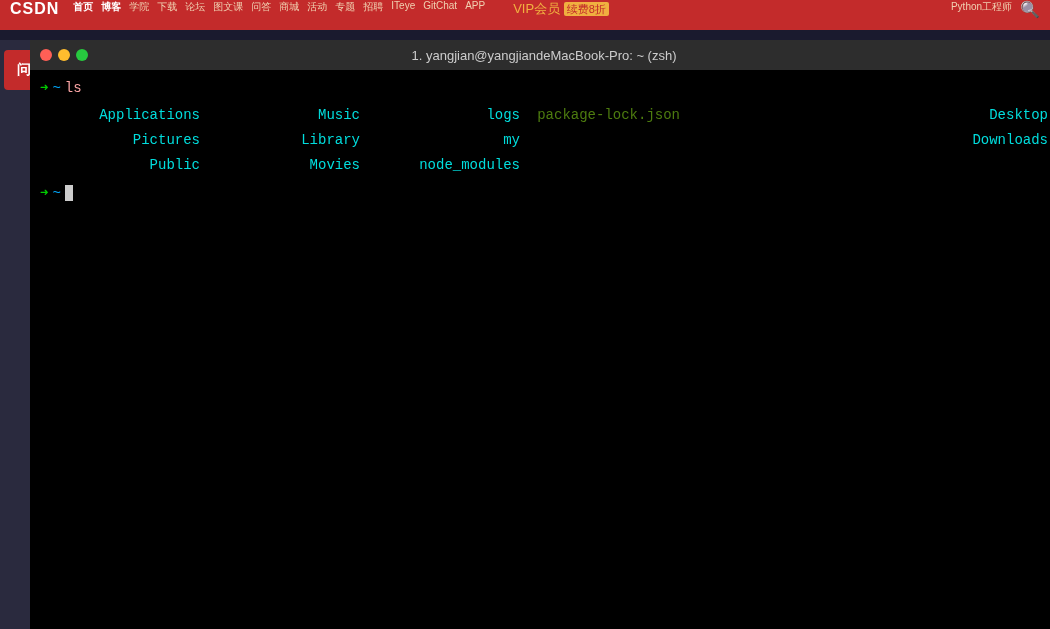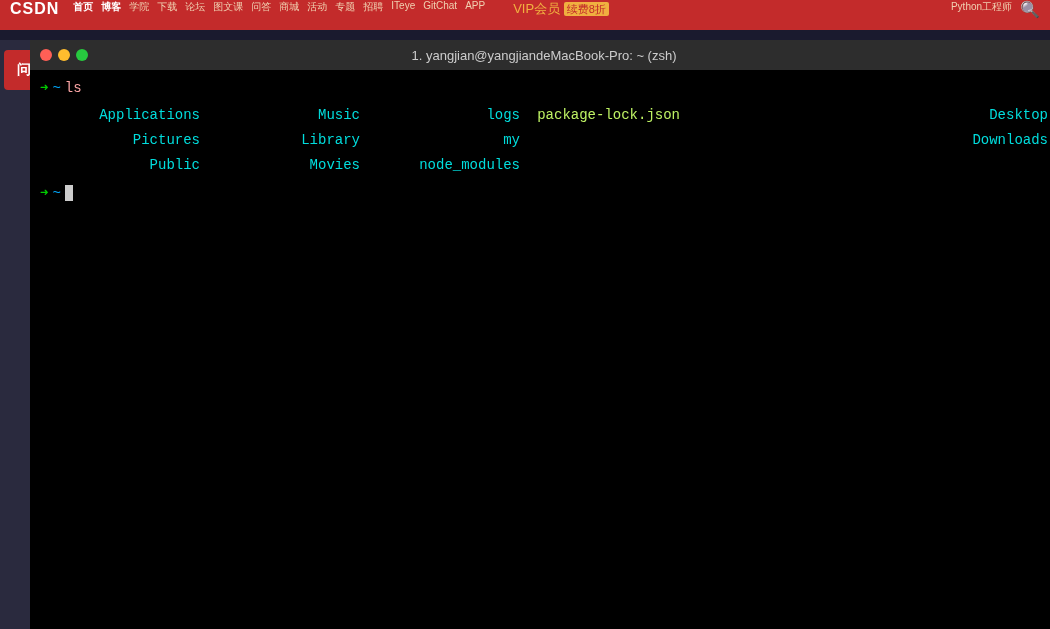--- a/index.html
+++ b/index.html
@@ -155,21 +155,21 @@
       row-gap: 0;
       margin-bottom: 4px;
       text-align: right;
     }
     .ls-item {
       color: #00dddd;
       font-size: 14px;
       line-height: 1.8;
     }
     .ls-item.yellow {
-      color: #bef264;
+      color: #4d7c0f;
     }
 
     .cursor-line {
       display: flex;
       align-items: center;
       gap: 4px;
     }
     .cursor {
       display: inline-block;
       width: 8px;

